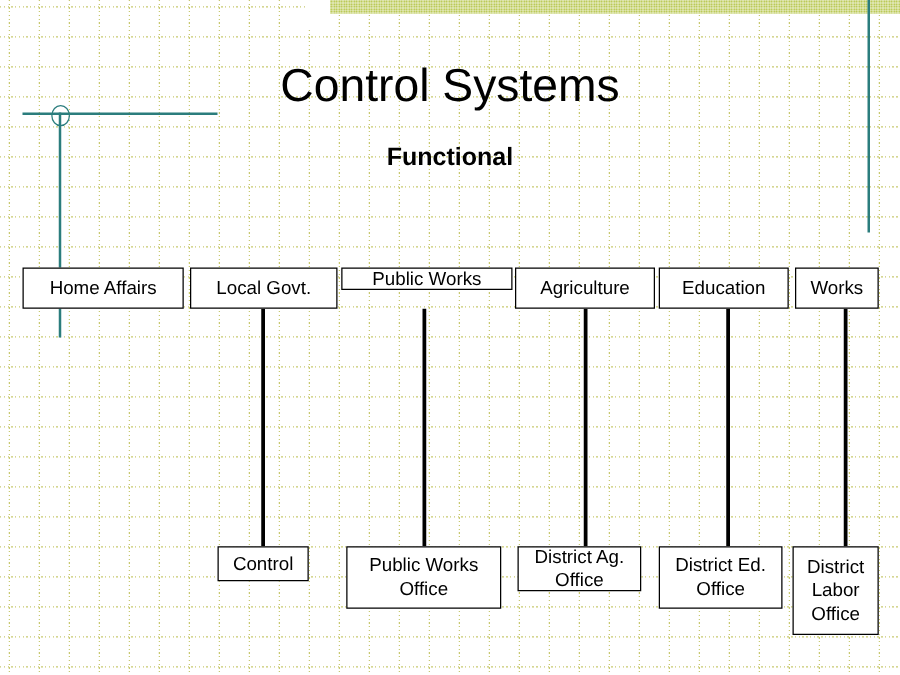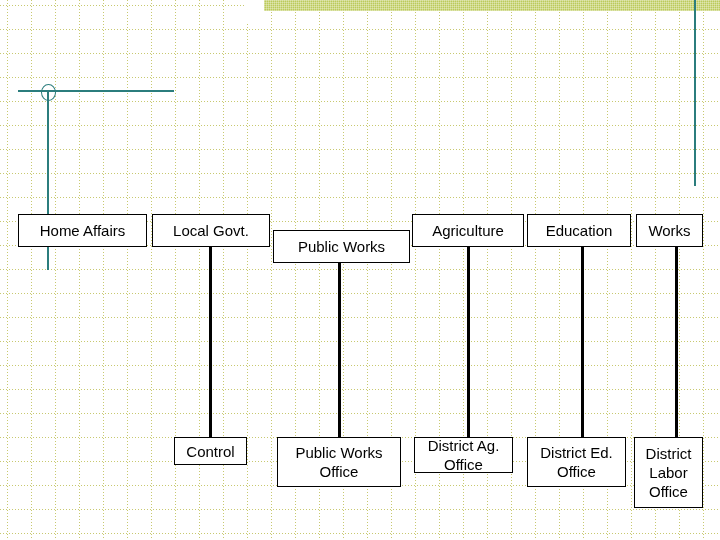--- a/index.html
+++ b/index.html
@@ -195,34 +195,36 @@
     </div>
 
   <div id="top-banner"></div>
   <div id="banner-white-notch"></div>
 
   <div class="teal-v" id="teal-left-v" style="left:47px; top:90px; height:180px;"></div>
   <div class="teal-h" id="teal-left-h" style="left:18px; top:90px; width:156px;"></div>
   <div id="teal-arc"></div>
   <div class="teal-v" id="teal-right-v" style="left:694px; top:0px; height:186px;"></div>
 
+  <div id="slide-title">Control Systems</div>
+  <div id="slide-subtitle">Functional</div>
 
   <div id="chart-layer">
       <div class="connector" style="left: 209px; top: 247px; height: 190px;"></div>
       <div class="connector" style="left: 338px; top: 247px; height: 190px;"></div>
       <div class="connector" style="left: 467px; top: 247px; height: 190px;"></div>
       <div class="connector" style="left: 581px; top: 247px; height: 190px;"></div>
       <div class="connector" style="left: 675px; top: 247px; height: 190px;"></div>
       <div class="node" style="left: 18px; top: 214px; width: 129px; height: 33px;">
         <span>Home Affairs</span>
       </div>
       <div class="node" style="left: 152px; top: 214px; width: 118px; height: 33px;">
         <span>Local Govt.</span>
       </div>
-      <div class="node" style="left: 273px; top: 214px; width: 137px; height: 33px; margin-top: 16px;">
+      <div class="node" style="left: 273px; top: 214px; width: 137px; height: 18px;">
         <span>Public Works</span>
       </div>
       <div class="node" style="left: 412px; top: 214px; width: 112px; height: 33px;">
         <span>Agriculture</span>
       </div>
       <div class="node" style="left: 527px; top: 214px; width: 104px; height: 33px;">
         <span>Education</span>
       </div>
       <div class="node" style="left: 636px; top: 214px; width: 67px; height: 33px;">
         <span>Works</span>

